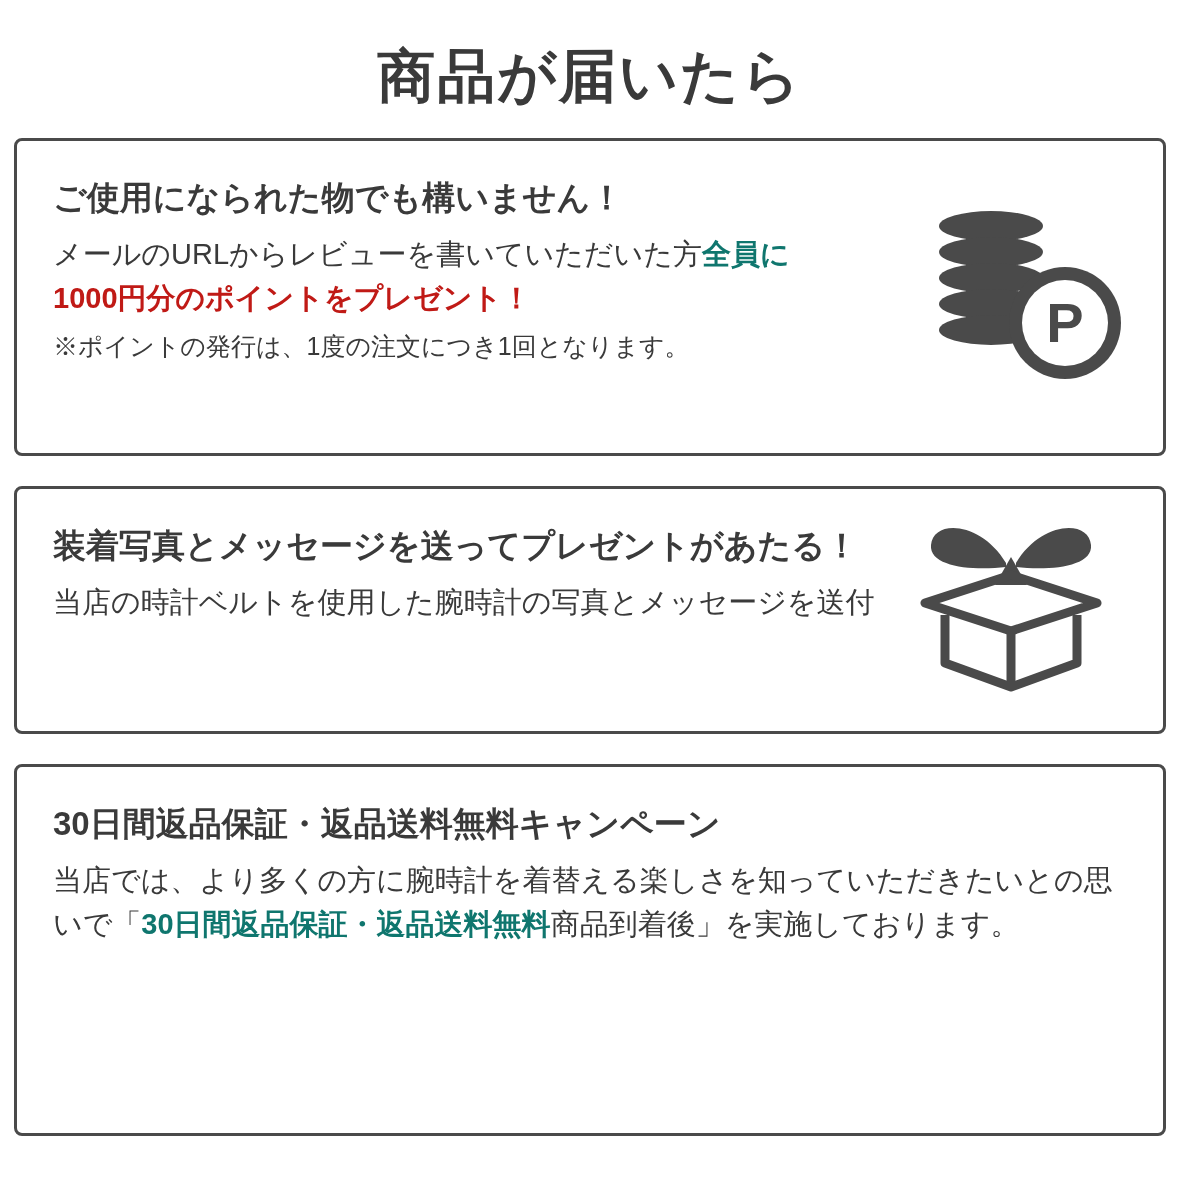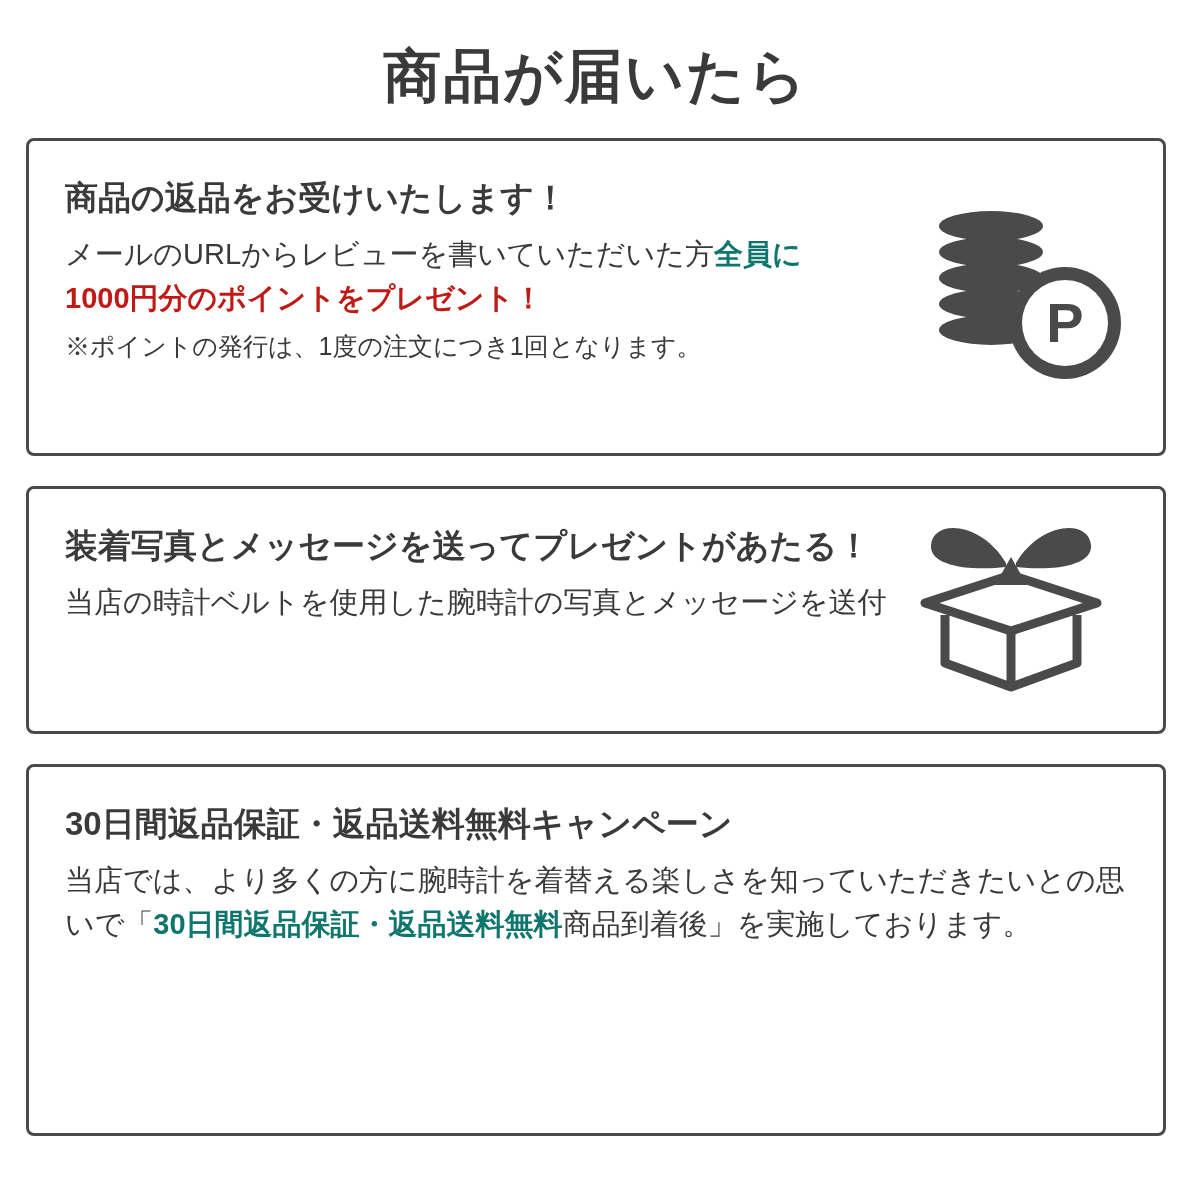--- a/index.html
+++ b/index.html
@@ -13,21 +13,21 @@
     font-family: "Liberation Sans", sans-serif;
     color: #3b3b3b;
     -webkit-font-smoothing: antialiased;
   }
 
   .page {
     position: relative;
     width: 1200px;
     height: 1200px;
     box-sizing: border-box;
-    padding: 38px 34px 20px 26px;
+    padding: 38px 34px 20px 14px;
   }
 
   .page-title {
     text-align: center;
     font-size: 58px;
     font-weight: bold;
     letter-spacing: 2px;
     color: #3a3a3a;
     margin: 6px 0 30px 0;
     line-height: 1.1;
@@ -139,21 +139,21 @@
   }
 </style>
 </head>
 <body>
 
 <div class="page">
 
   <h1 class="page-title">商品が届いたら</h1>
 
   <section class="card card-1">
-    <h2 class="card-heading">商品の返品をお受けいたします！</h2>
+    <h2 class="card-heading">ご使用になられた物でも構いません！</h2>
 
     <div class="card-body">
       <span class="line"><span>メールのURLからレビューを書いていただいた方</span><span class="red">全員に</span></span>
       <span class="line red-strong">1000円分のポイントをプレゼント！</span>
     </div>
 
     <div class="note">※ポイントの発行は、1度の注文につき1回となります。</div>
 
     <div class="art coins">
       <div class="coin-stack">

